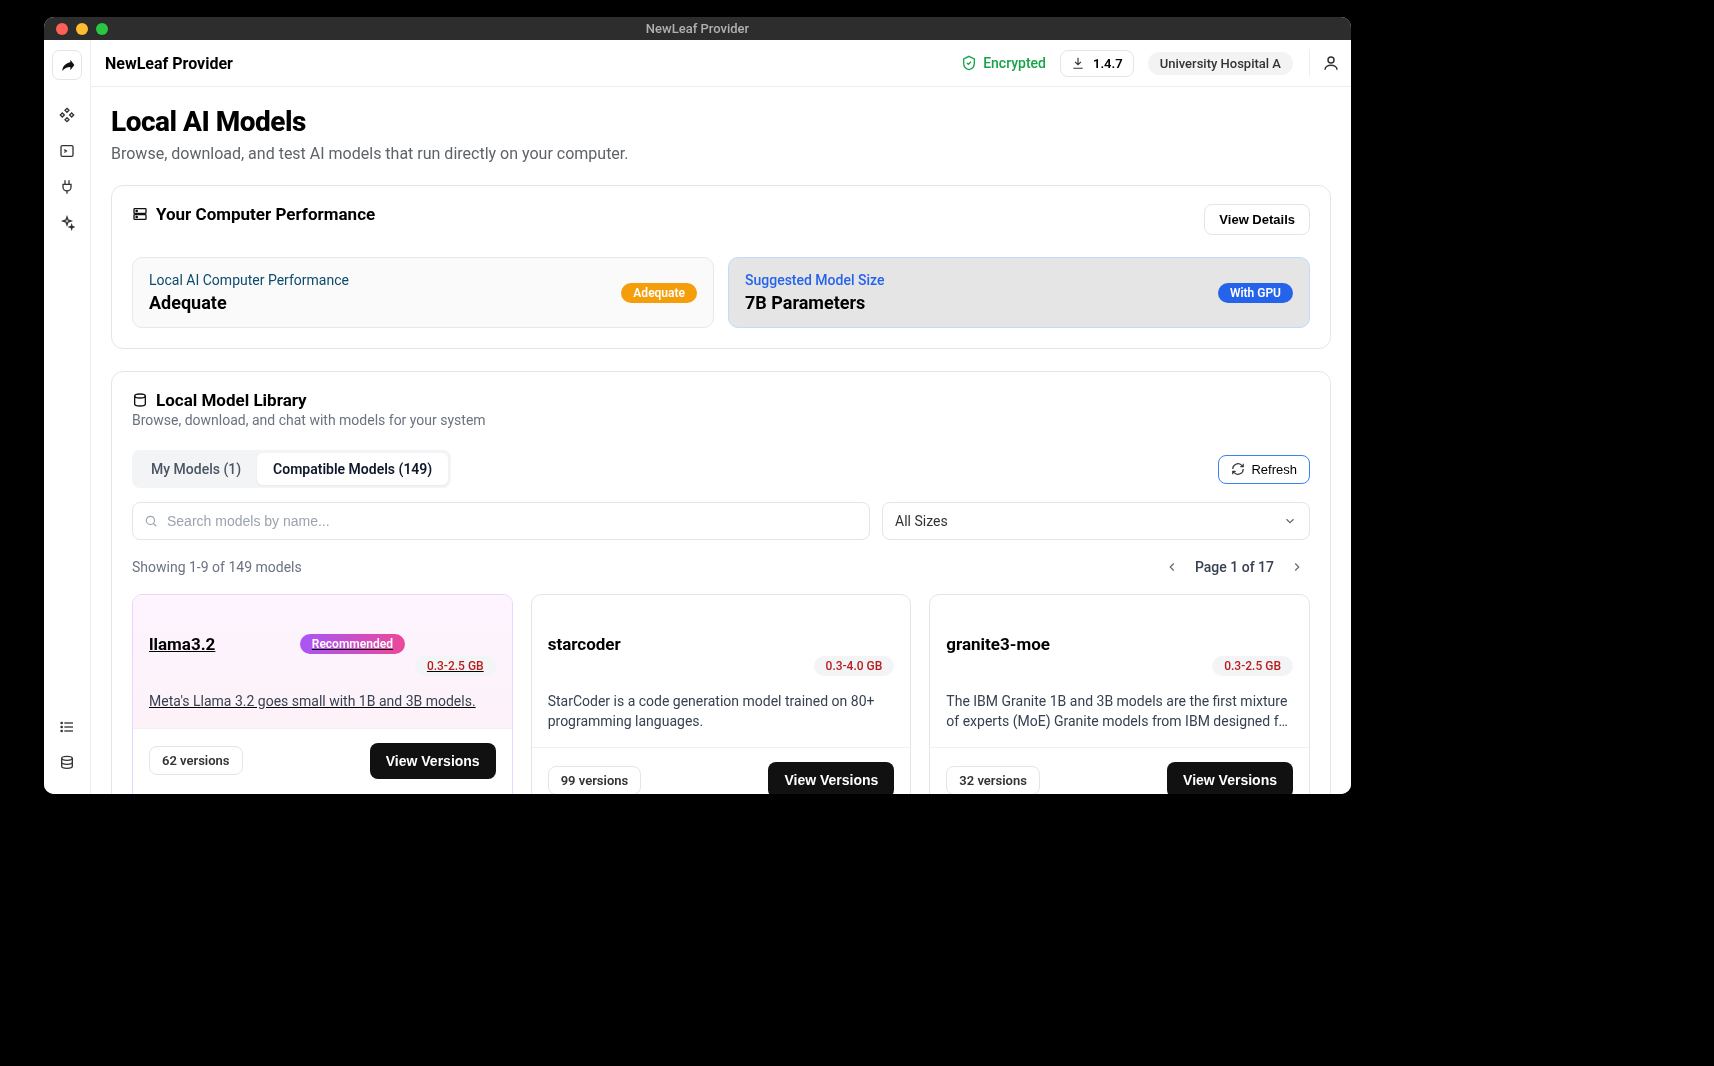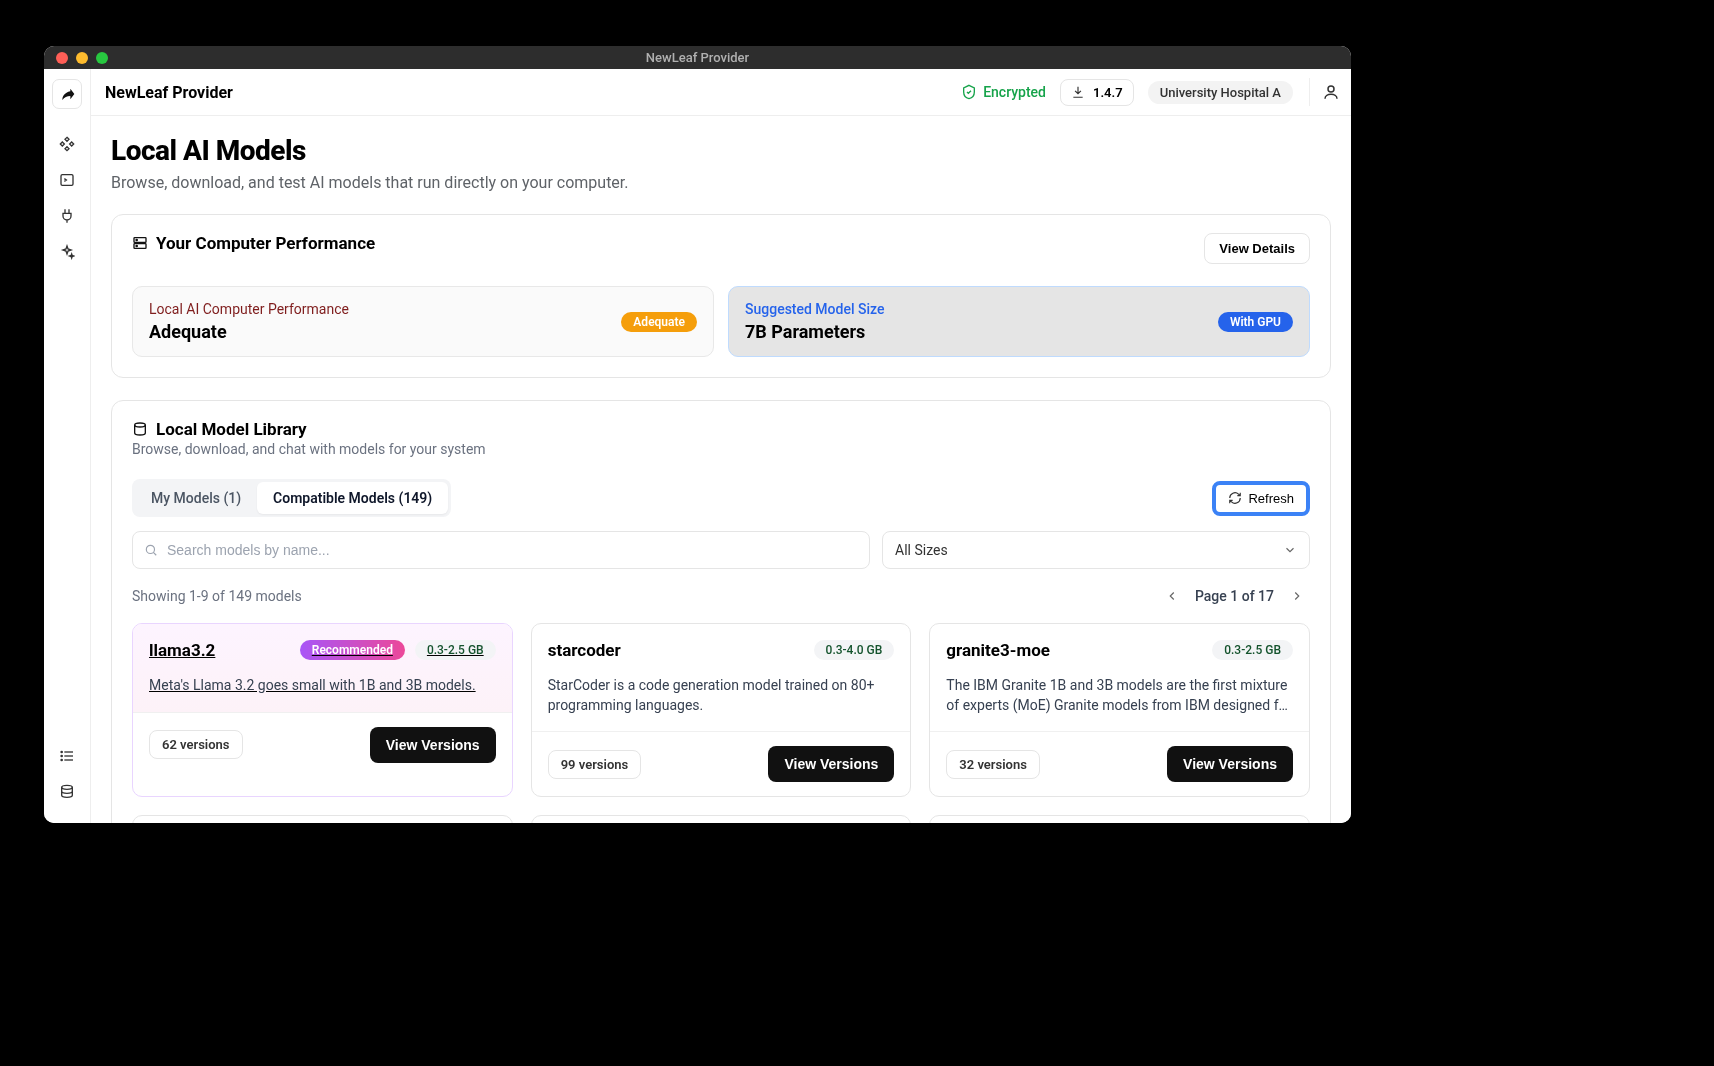--- a/index.html
+++ b/index.html
@@ -1,17 +1,17 @@
 <!DOCTYPE html>
 <html><head>
 <meta charset="utf-8">
 <style>
 * { margin: 0; padding: 0; box-sizing: border-box; }
 body { font-family: -apple-system, BlinkMacSystemFont, "Segoe UI", Roboto, sans-serif; background: #000; width: 1714px; height: 1066px; overflow: hidden; }
-.window { position: absolute; top: 46px; left: 44px; width: 1307px; height: 777px; background: #fff; border-radius: 10px; overflow: hidden; display: flex; flex-direction: column; }
+.window { position: absolute; top: 17px; left: 44px; width: 1307px; height: 777px; background: #fff; border-radius: 10px; overflow: hidden; display: flex; flex-direction: column; }
 .titlebar { height: 23px; background: #2d2d2d; display: flex; align-items: center; padding: 0 12px; position: relative; }
 .traffic { display: flex; gap: 8px; }
 .traffic span { width: 12px; height: 12px; border-radius: 50%; display: inline-block; }
 .tl-close { background: #ff5f57; }
 .tl-min { background: #febc2e; }
 .tl-max { background: #28c840; }
 .titlebar-title { position: absolute; left: 50%; transform: translateX(-50%); color: #b0b0b0; font-size: 13px; font-weight: 500; }
 .app { flex: 1; display: flex; overflow: hidden; background: #fff; }
 .sidebar { width: 47px; border-right: 1px solid #eee; display: flex; flex-direction: column; align-items: center; padding-top: 10px; }
 .sidebar-logo { width: 30px; height: 30px; border: 1px solid #e5e5e5; border-radius: 7px; display: flex; align-items: center; justify-content: center; margin-bottom: 20px; }
@@ -31,33 +31,33 @@
 .card { border: 1px solid #e5e5e5; border-radius: 12px; margin-top: 22px; background: #fff; }
 .card-header { padding: 18px 20px 8px; display: flex; align-items: flex-start; }
 .card-header-left { flex: 1; }
 .card-title { display: flex; align-items: center; gap: 8px; font-size: 17px; font-weight: 700; }
 .card-subtitle { font-size: 14px; color: #6b7280; margin-top: 2px; }
 .btn-outline { border: 1px solid #e5e5e5; background: #fff; border-radius: 8px; padding: 7px 14px; font-size: 13px; font-weight: 600; cursor: pointer; }
 .perf-grid { display: grid; grid-template-columns: 1fr 1fr; gap: 14px; padding: 14px 20px 20px; }
 .perf-box { border: 1px solid #e8e8e8; background: #fafafa; border-radius: 10px; padding: 14px 16px; display: flex; align-items: center; }
 .perf-box.blue { border-color: #bfdbfe; background: #e5e5e5; }
 .perf-left { flex: 1; }
-.perf-label { font-size: 14px; color: #7f1d1d; }
+.perf-label { font-size: 14px; color: #0c4a6e; }
 .perf-label.blue { color: #2563eb; font-weight: 500; }
 .perf-value { font-size: 18px; font-weight: 700; margin-top: 4px; }
 .pill { border-radius: 14px; padding: 3px 12px; font-size: 12px; font-weight: 600; color: #fff; }
 .pill-amber { background: #f59e0b; }
 .pill-blue { background: #2563eb; }
 .pill-purple { background: linear-gradient(90deg, #a855f7, #ec4899); }
-.pill-gray { background: #f3f4f6; color: #14532d; font-weight: 500; }
+.pill-gray { background: #f3f4f6; color: #b91c1c; font-weight: 500; margin-top: 45px; }
 .tabs-row { display: flex; align-items: center; padding: 14px 20px 0; gap: 0; }
 .tabs { display: inline-flex; background: #f3f4f6; border-radius: 8px; padding: 3px; }
 .tab { padding: 8px 16px; font-size: 14px; font-weight: 500; color: #4b5563; border-radius: 6px; cursor: pointer; }
 .tab.active { background: #fff; color: #0f172a; font-weight: 600; box-shadow: 0 1px 2px rgba(0,0,0,0.05); }
-.refresh-btn { margin-left: auto; border: 4px solid #3b82f6; background: #fff; border-radius: 8px; padding: 6px 12px; font-size: 13px; font-weight: 500; display: flex; align-items: center; gap: 6px; cursor: pointer; }
+.refresh-btn { margin-left: auto; border: 1px solid #3b82f6; background: #fff; border-radius: 8px; padding: 6px 12px; font-size: 13px; font-weight: 500; display: flex; align-items: center; gap: 6px; cursor: pointer; }
 .search-row { display: flex; gap: 12px; padding: 14px 20px 0; }
 .search-box { flex: 1; position: relative; }
 .search-input { width: 100%; border: 1px solid #e5e5e5; border-radius: 8px; padding: 10px 12px 10px 34px; font-size: 14px; color: #333; outline: none; }
 .search-input::placeholder { color: #9ca3af; }
 .search-icon { position: absolute; left: 12px; top: 50%; transform: translateY(-50%); color: #9ca3af; }
 .size-select { width: 428px; border: 1px solid #e5e5e5; border-radius: 8px; padding: 10px 12px; font-size: 14px; display: flex; align-items: center; justify-content: space-between; cursor: pointer; color: #333; }
 .results-row { display: flex; align-items: center; padding: 14px 20px 0; font-size: 14px; color: #6b7280; }
 .pager { margin-left: auto; display: flex; align-items: center; gap: 10px; }
 .pager-btn { width: 26px; height: 26px; display: flex; align-items: center; justify-content: center; border-radius: 6px; cursor: pointer; color: #666; }
 .pager-text { font-size: 14px; color: #374151; font-weight: 500; }

